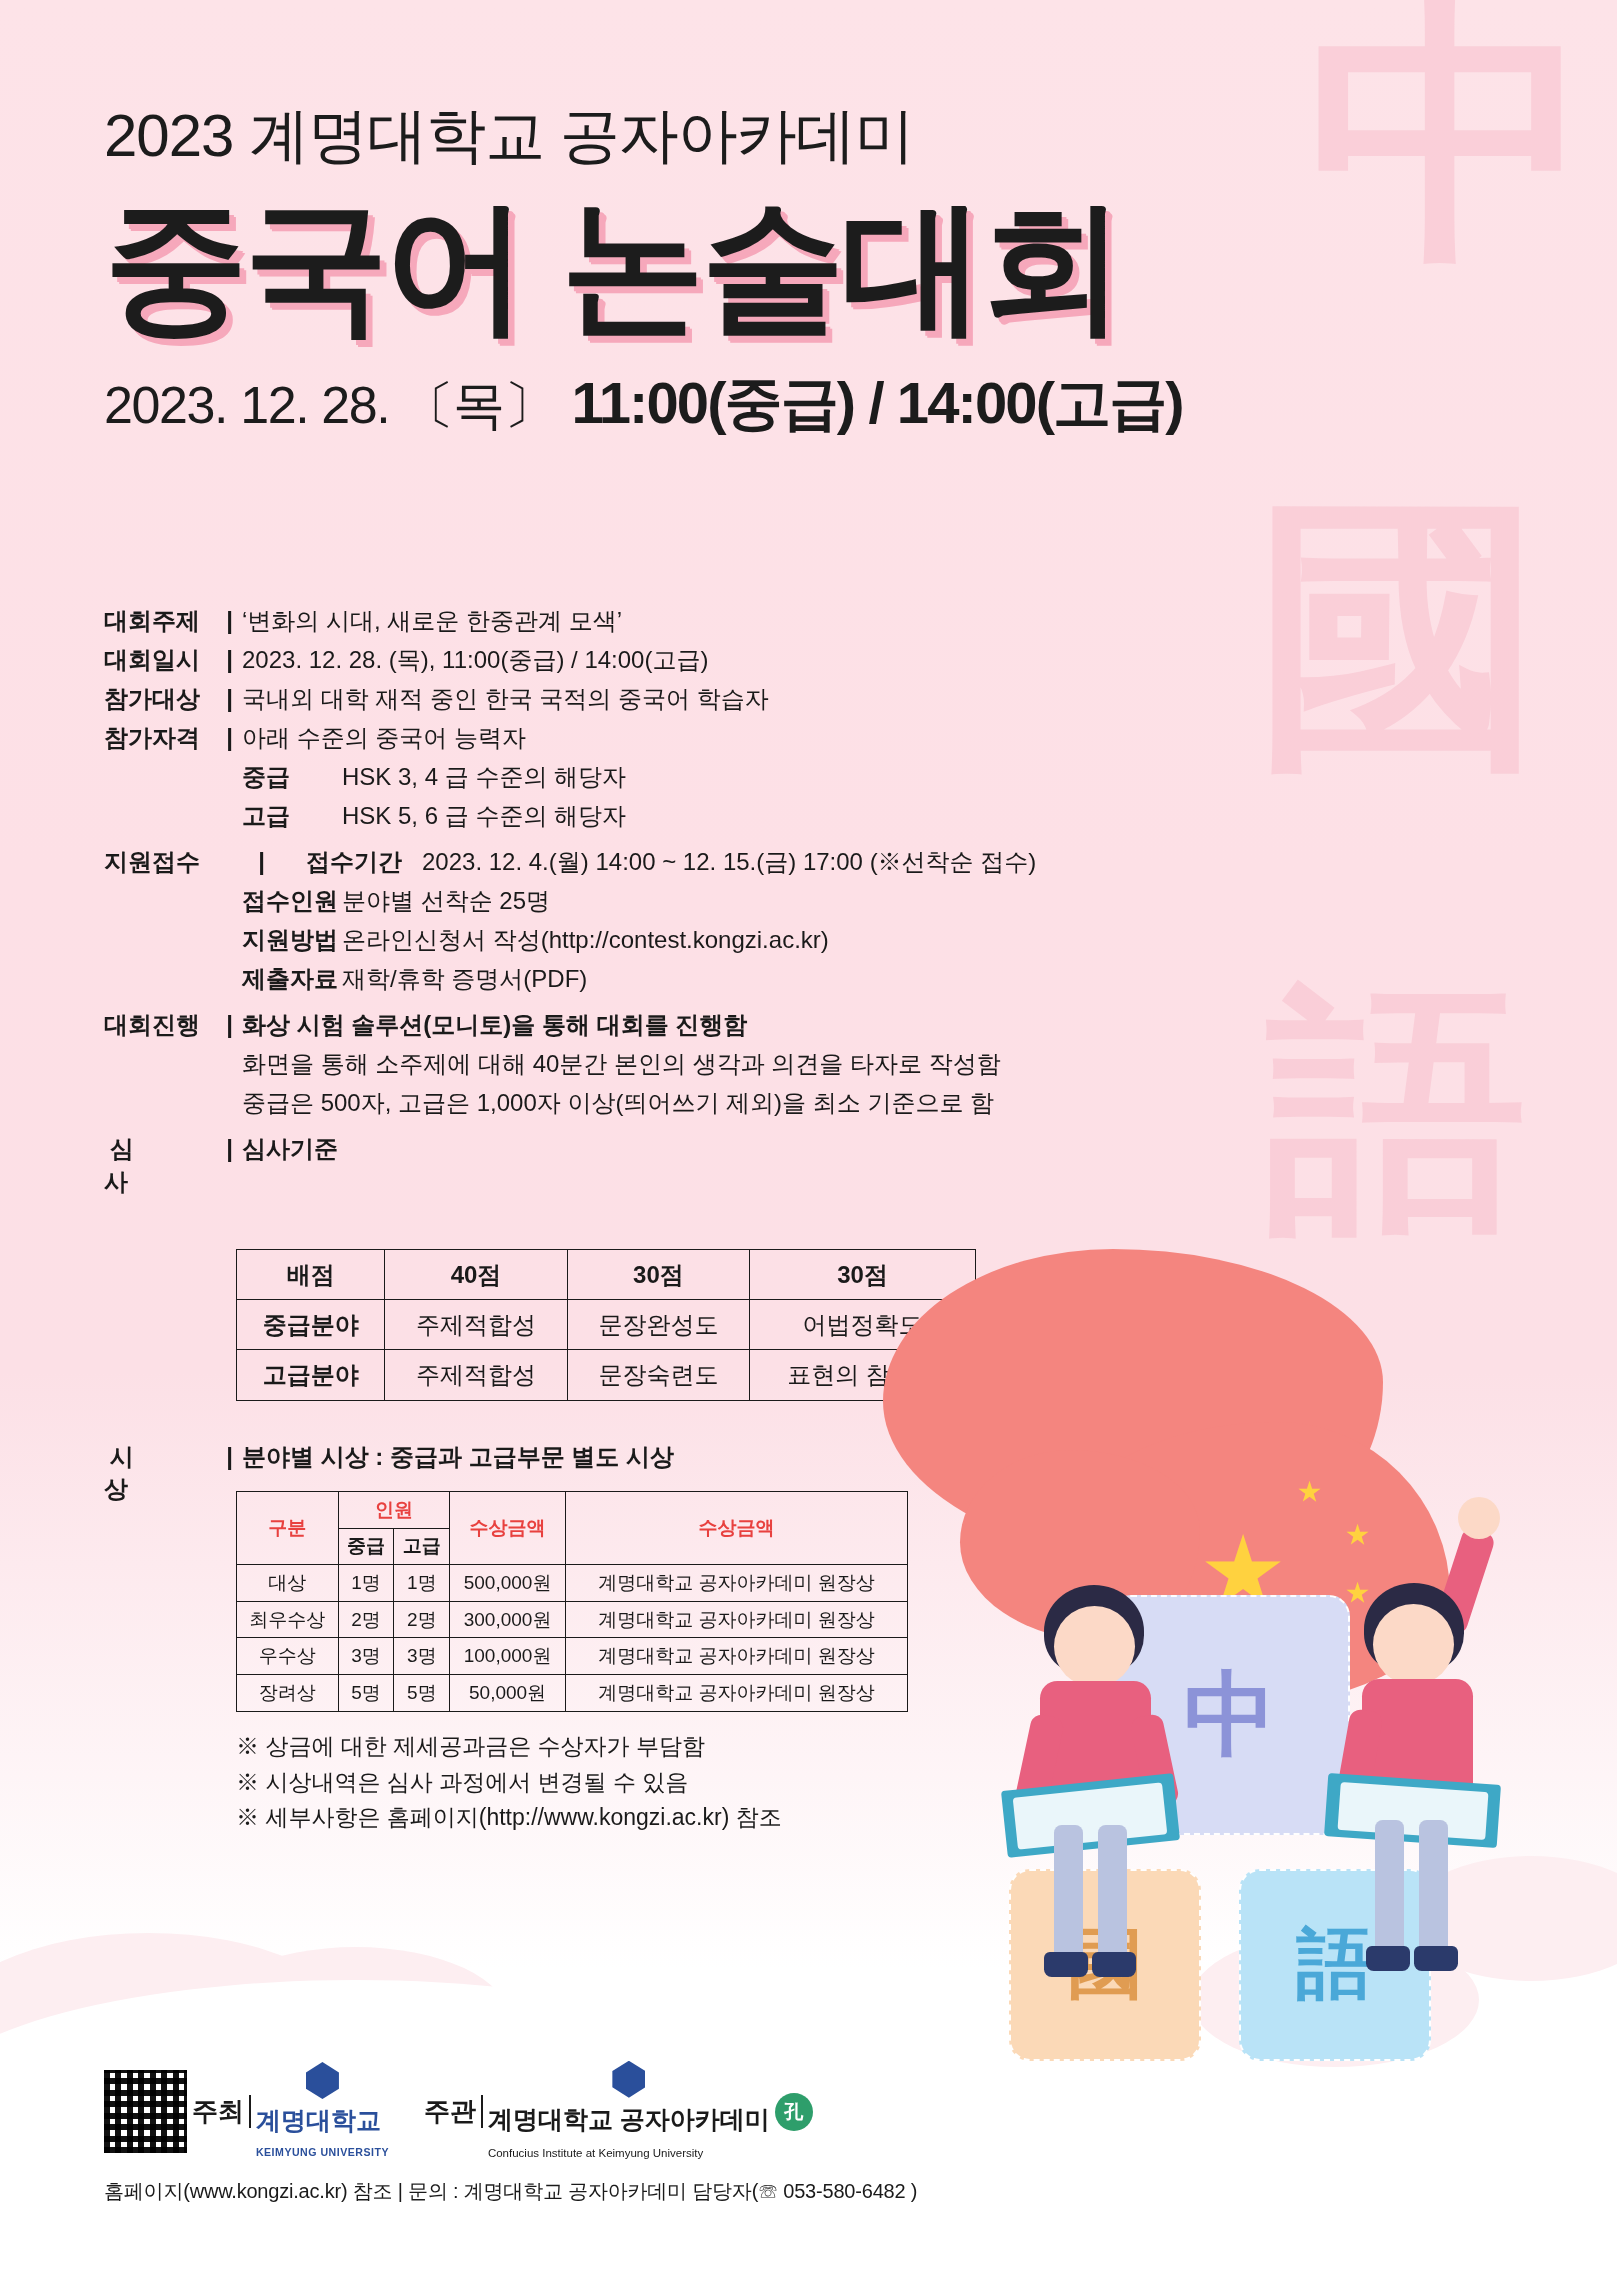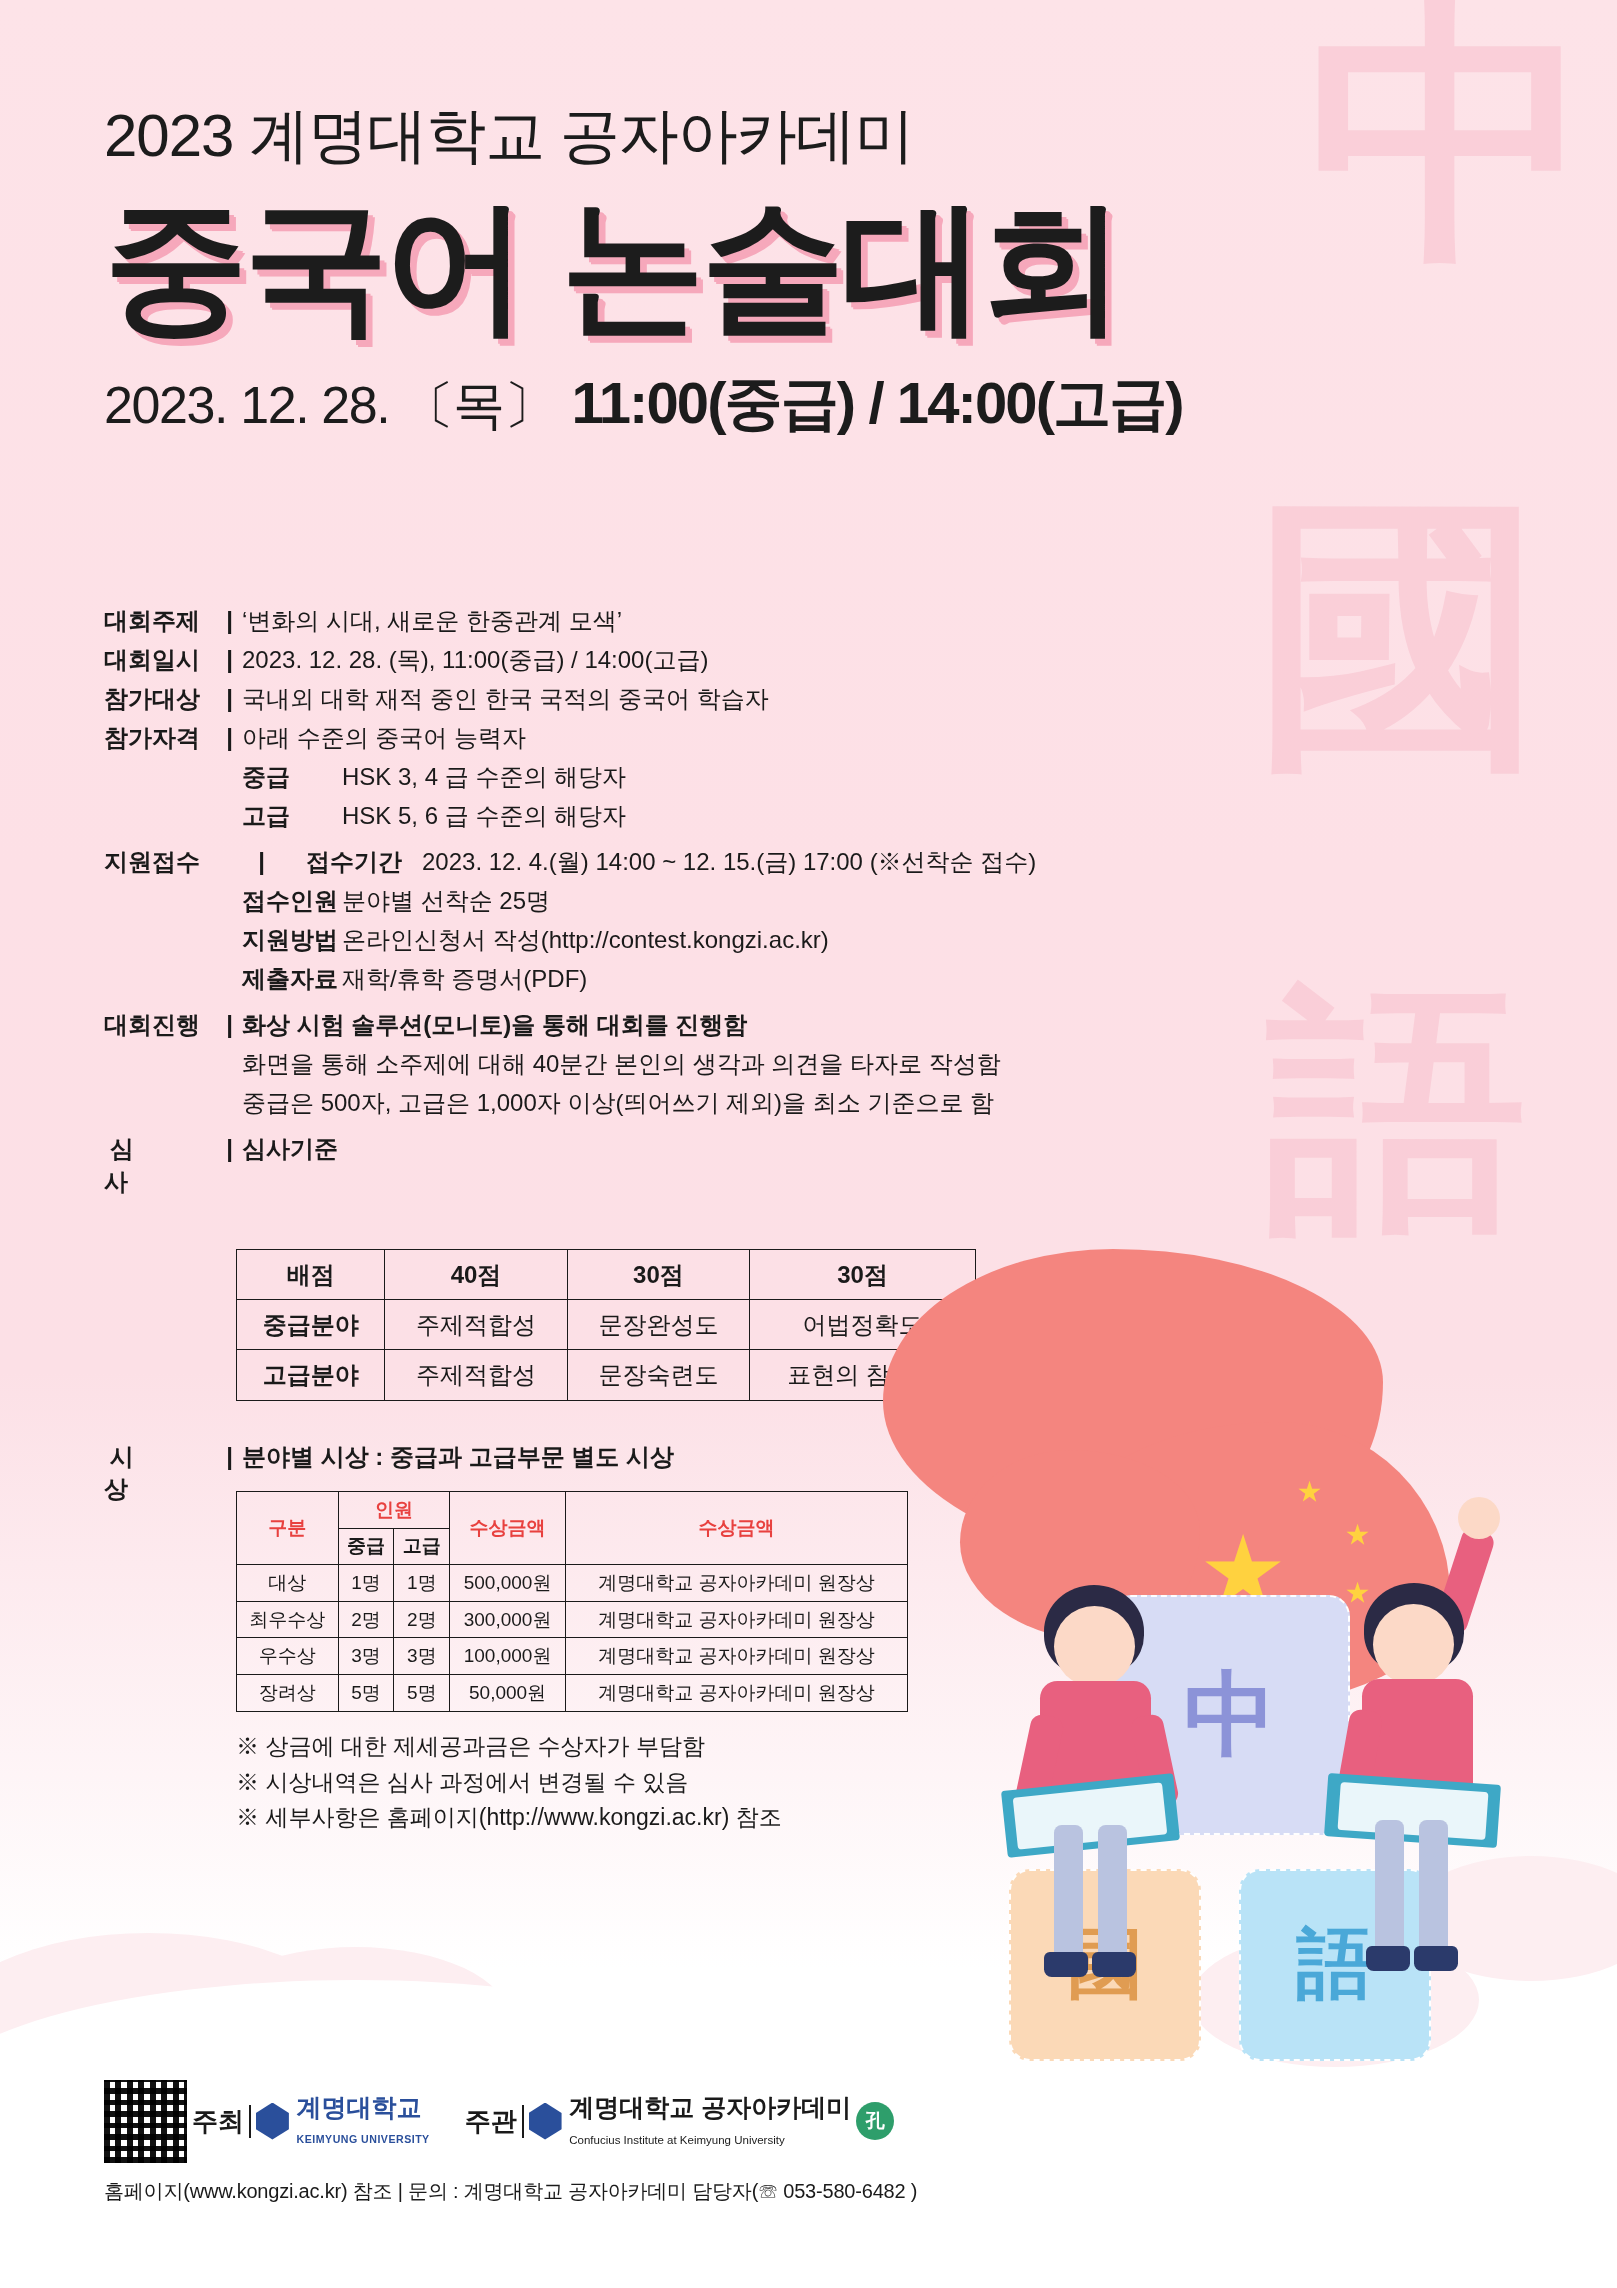--- a/index.html
+++ b/index.html
@@ -254,21 +254,21 @@
   }
   .qr {
     width: 83px; height: 83px;
     background:
       repeating-linear-gradient(0deg,#111 0 5.8px,#fff 5.8px 11.5px),
       repeating-linear-gradient(90deg,#111 0 5.8px,#fff 5.8px 11.5px);
     background-blend-mode: multiply;
     flex: none;
   }
   .logo-km {
-    display: flex; align-items: center; gap: 7.7px;
+    display: flex; align-items: center; gap: 7.7px; flex-direction: column;
   }
   .km-mark {
     width: 33px; height: 37px;
     background: #2a4f9b;
     clip-path: polygon(50% 0,100% 28%,100% 72%,50% 100%,0 72%,0 28%);
     flex: none;
   }
   .km-text { line-height: 1.05; }
   .km-text .kr { font-size: 25px; font-weight: bold; color: #2a4f9b; }
   .km-text .en { font-size: 10.6px; letter-spacing: 0.5px; color: #2a4f9b; }

